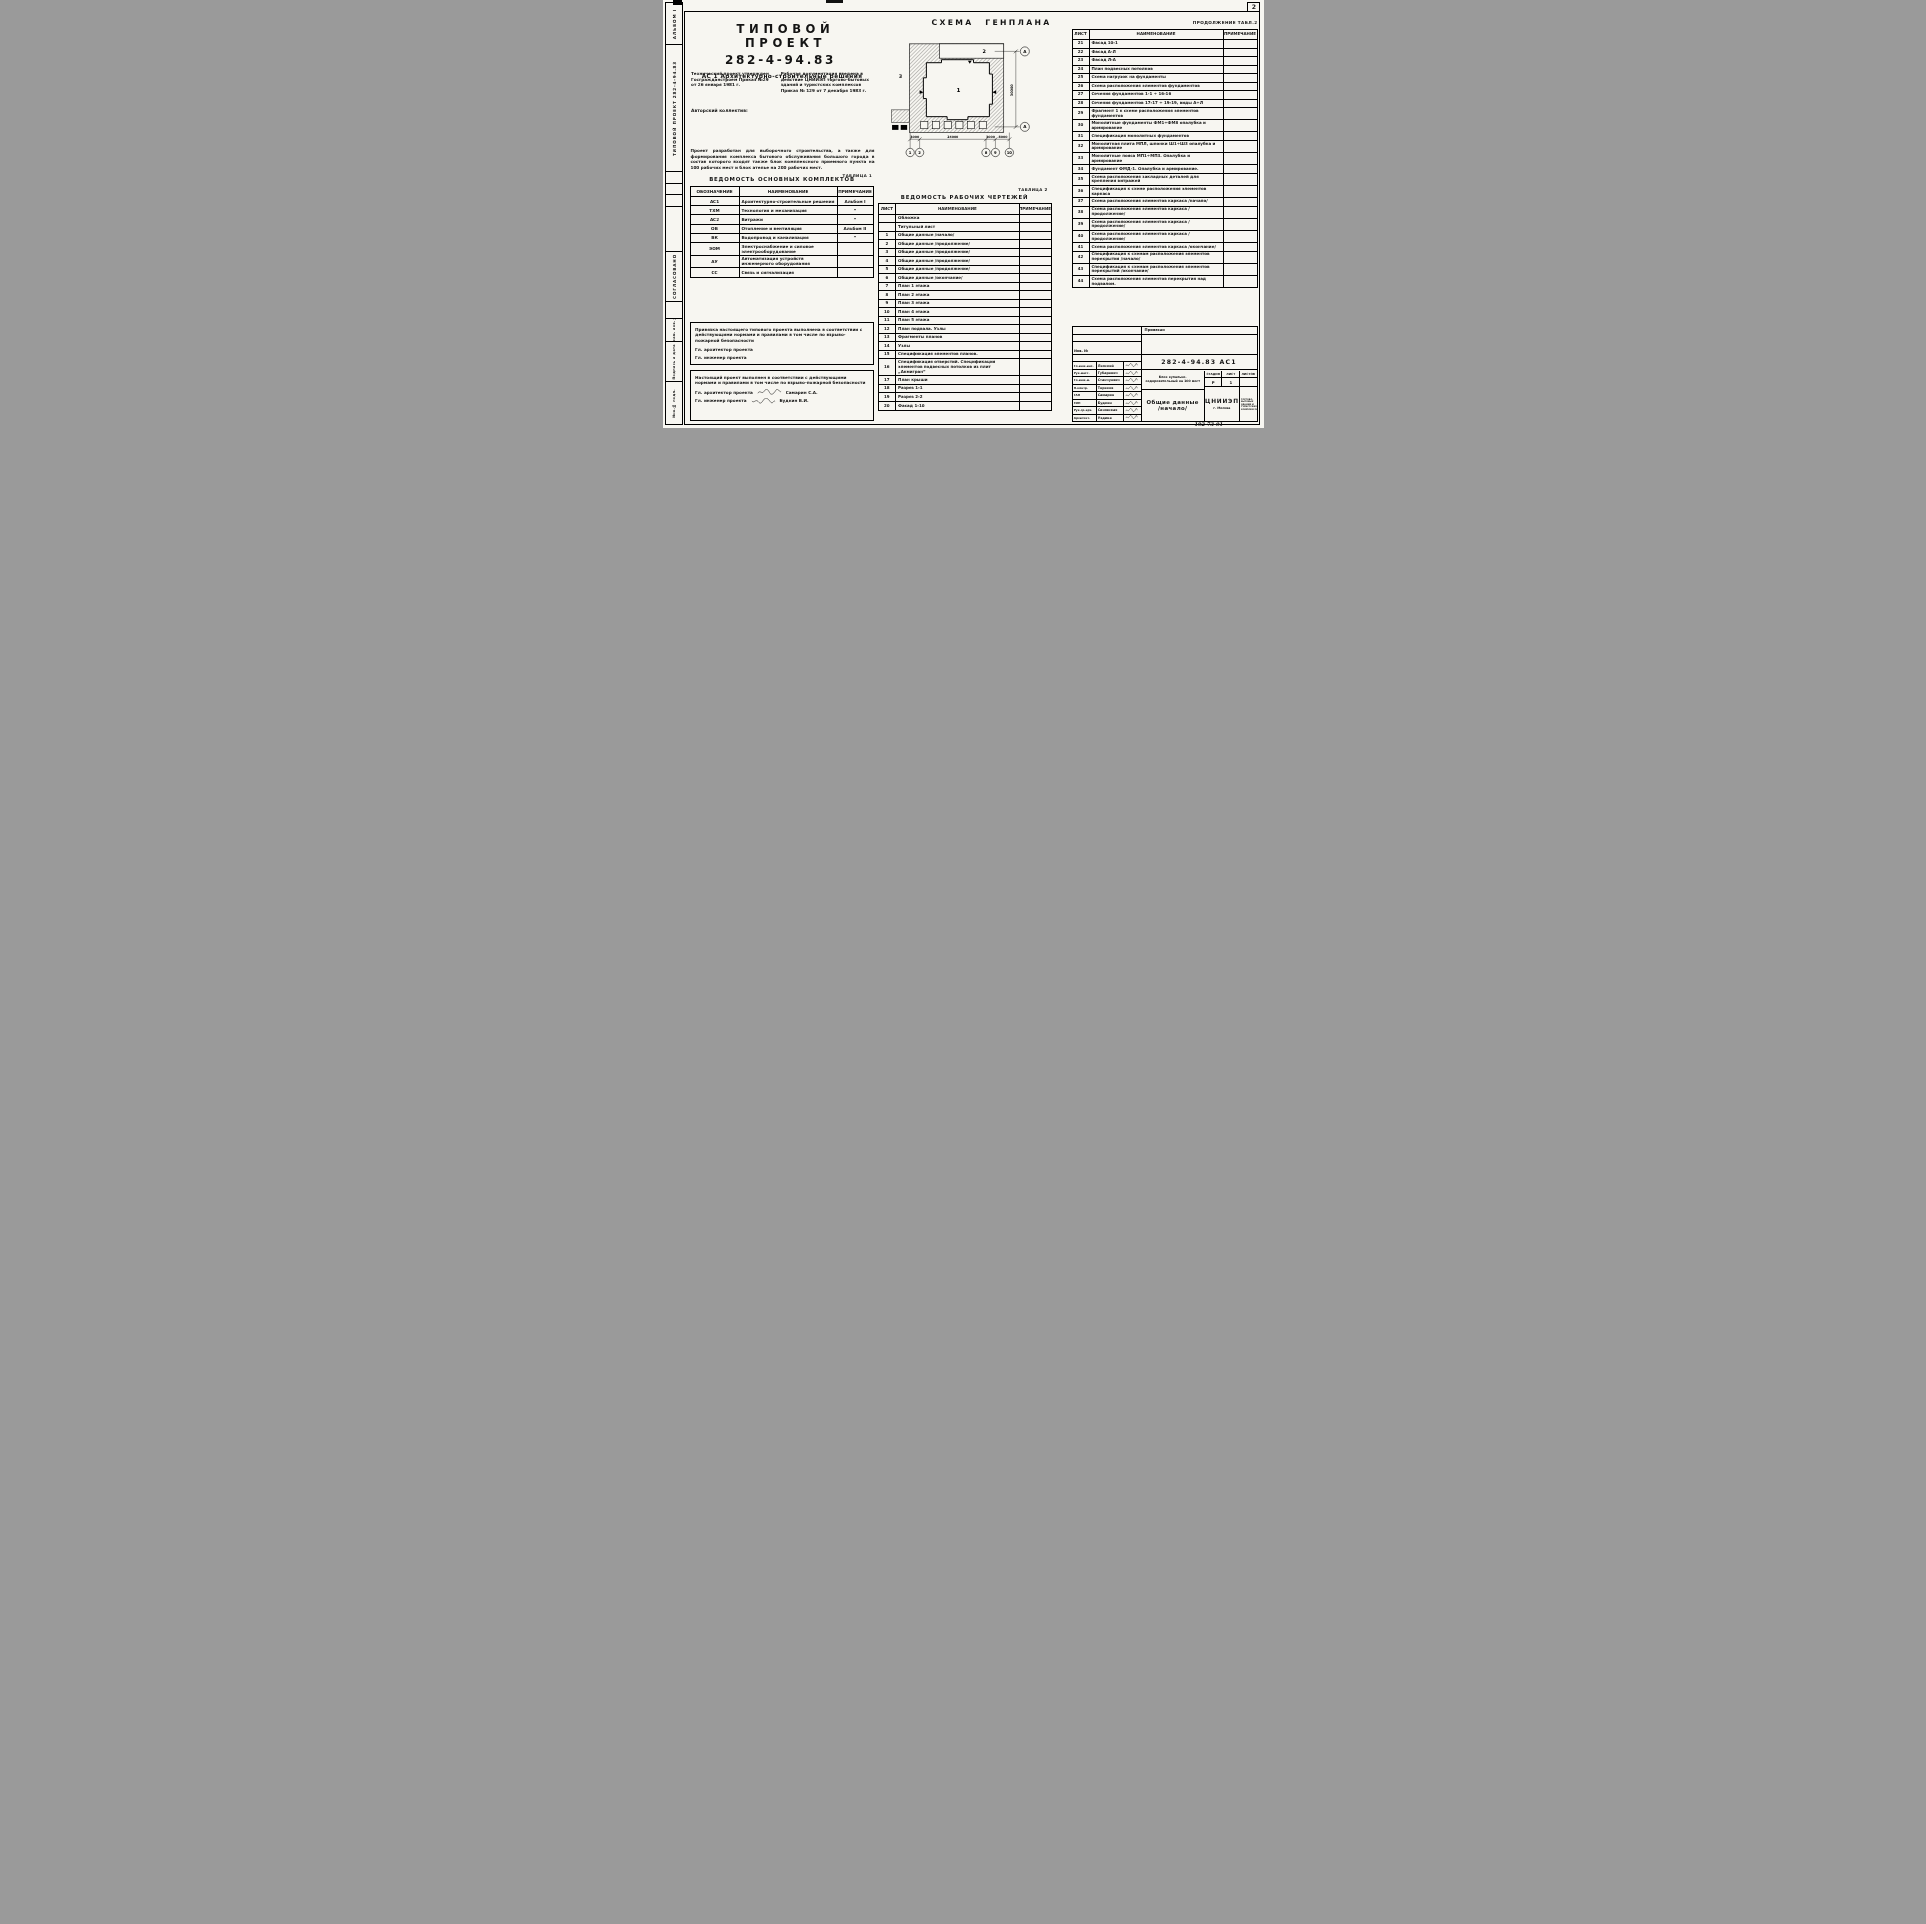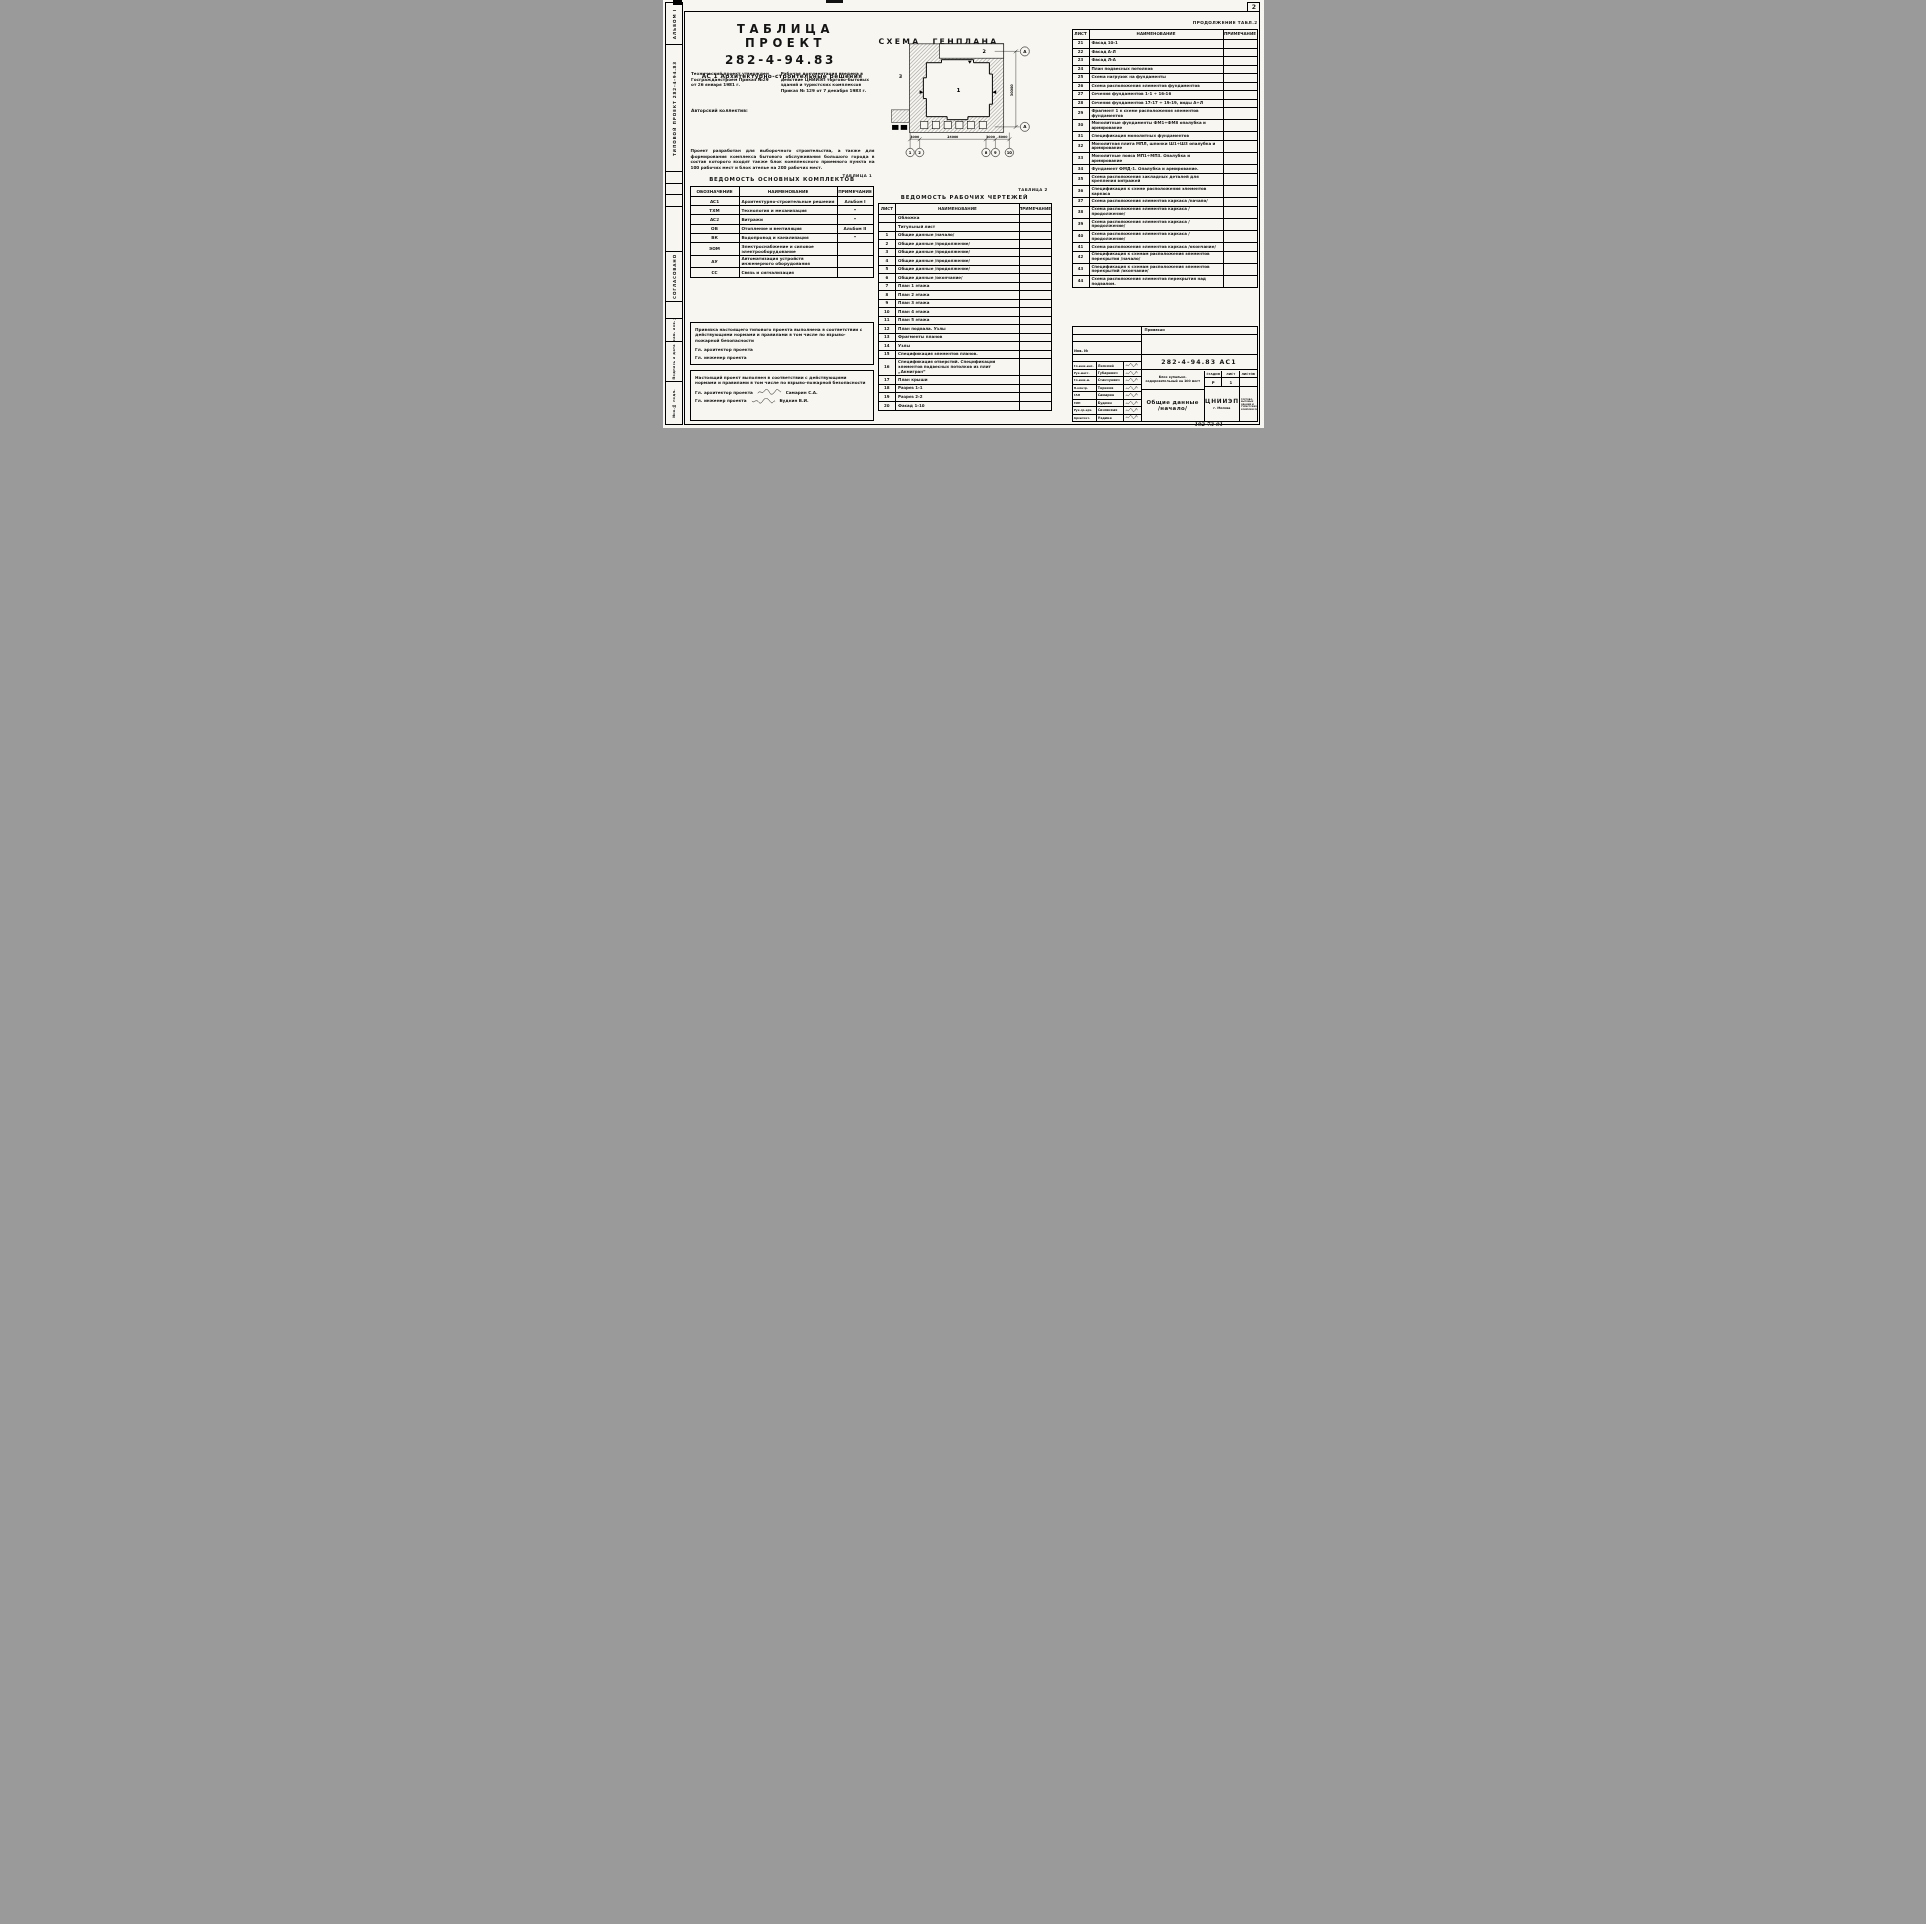--- a/index.html
+++ b/index.html
@@ -72,21 +72,21 @@
   .t2 .thead { min-height:10.8px; }
   .t2 .trow { min-height:8.5px; }
   .t2 .c1 { width:17.7px; } .t2 .c2 { flex:1; } .t2 .c3 { width:31px; }
 
   .t2c { left:409px; top:29px; width:186px; font-size:4px; }
   .t2c .thead { min-height:10px; }
   .t2c .trow { min-height:8.5px; }
   .t2c .c1 { width:17px; } .t2c .c2 { flex:1; } .t2c .c3 { width:33px; }
 
   
-  .gp-title { left:216px; top:37px; width:173px; text-align:left; font-size:7.7px; letter-spacing:2.3px; word-spacing:7px; }
+  .gp-title { left:216px; top:18px; width:173px; text-align:right; font-size:7.7px; letter-spacing:2.3px; word-spacing:7px; }
   .genplan { position:absolute; left:220px; top:32px; width:166px; height:135px; }
   .legend { left:231px; top:168px; width:158px; font-size:4px; line-height:1.4; }
 
   
   .notebox { position:absolute; left:27px; width:184px; border:0.8px solid #000; padding:3.5px 4.6px; font-size:4.2px; line-height:1.32; }
   .nb1 { top:322px; height:43px; }
   .nb2 { top:370px; height:51px; }
   .notebox .siglines { margin-top:3.9px; }
   .sigrow { display:flex; align-items:center; gap:3.9px; margin-top:2.3px; }
   .sigrow svg { flex:none; }
@@ -157,21 +157,21 @@
       </div>
     <div class="sbox sb10 small">
         <span>Подпись и дата</span>
       </div>
     <div class="sbox sb11 small">
         <span>Инв.№ подл.</span>
       </div>
   </div>
 
   <div class="abs title-block">
-    <div class="t1">ТАБЛИЦА ПРОЕКТ</div>
+    <div class="t1">ТИПОВОЙ ПРОЕКТ</div>
     <div class="t2">282-4-94.83</div>
     <div class="t3">АС 1  Архитектурно-строительные решения</div>
   </div>
 
   <div class="abs approval">
     <div class="col-l">Технический проект утвержден Госгражданстроем Приказ №29 от 26 января 1981 г.</div>
     <div class="col-r">Рабочая документация введена в действие ЦНИИЭП торгово-бытовых зданий и туристских комплексов Приказ № 129 от 7 декабря 1983 г.</div>
   </div>
 
   <div class="abs authors">

